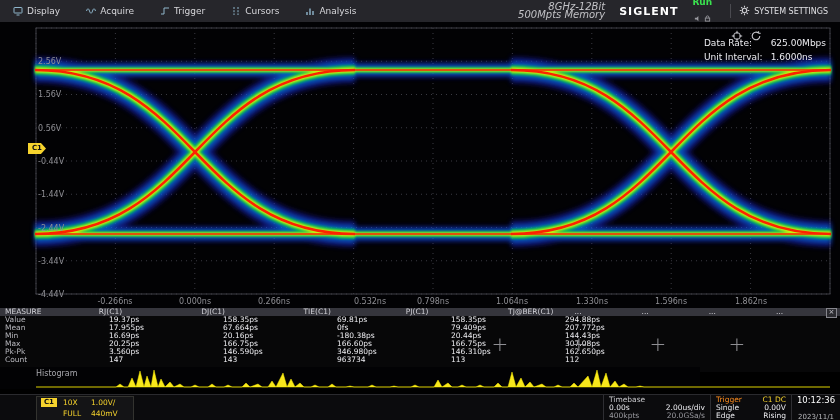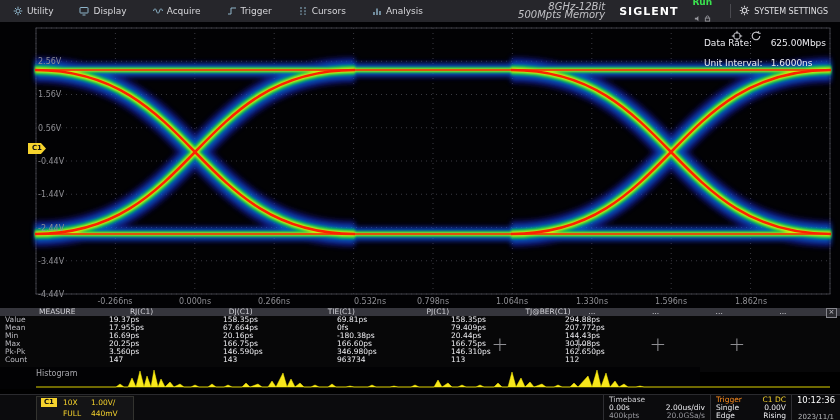--- a/index.html
+++ b/index.html
@@ -23,28 +23,28 @@
 
   
   .plot{position:absolute;top:22px;left:0;width:840px;height:286px;background:#020204;}
   .plot svg.scope{position:absolute;top:0;left:0;}
   .ylab{position:absolute;left:38px;font-size:8px;color:#8f8f94;}
   .xlab{position:absolute;top:275px;width:48px;text-align:center;font-size:8px;color:#8f8f94;}
   .ch-marker{position:absolute;left:28px;top:121px;width:18px;height:11px;background:#f6d32d;
              color:#111;font-size:7px;font-weight:bold;text-align:center;line-height:11px;
              clip-path:polygon(0 0,72% 0,100% 50%,72% 100%,0 100%);}
   .info-box{position:absolute;top:16px;right:14px;display:grid;
-            grid-template-columns:auto auto;gap:10px 8px;font-size:9px;color:#ececf0;}
+            grid-template-columns:auto auto;gap:4px 8px;font-size:9px;color:#ececf0;}
   .plot-icons{position:absolute;top:5px;left:731px;display:flex;gap:7px;}
 
   
   .measure-table{position:absolute;top:308px;left:0;width:840px;height:64px;background:#070708;
                  font-size:7.5px;line-height:8px;}
   .trow{display:flex;height:8px;white-space:nowrap;}
-  .thead{background:#35353c;color:#d2d2d8;padding-left:34px;}
+  .thead{background:#35353c;color:#d2d2d8;}
   .c0{width:70px;padding-left:5px;box-sizing:border-box;}
   .cv{width:78px;padding-left:3px;box-sizing:border-box;margin-left:36px;}
   .ce{width:79px;padding-left:3px;box-sizing:border-box;}
   .cf{flex:1;}
   .trow .c0{color:#b9b9bf;}
   .trow .cv{color:#ededf1;}
   .thead .c0,.thead .cv{color:#d2d2d8;}
   .close-btn{position:absolute;top:0;right:3px;width:9px;height:8px;border:1px solid #85858c;
              color:#c9c9cf;font-size:7px;line-height:7px;text-align:center;background:#2b2b30;}
   .add-btn{position:absolute;top:26px;width:20px;height:20px;color:#8f8f94;
@@ -80,29 +80,20 @@
 </style>
 </head>
 <body>
 
 <div id="screen">
 
   <div class="menu-bar">
     <div class="menu-item">
       <span>
           <svg width="10" height="10" viewBox="0 0 10 10" fill="none" stroke="#8fb6cc" stroke-width="1">
-            <circle cx="5" cy="5" r="2"></circle>
-            <path d="M5 .7v1.6M5 7.7v1.6M.7 5h1.6M7.7 5h1.6M2 2l1.1 1.1M6.9 6.9L8 8M8 2L6.9 3.1M3.1 6.9L2 8"></path>
-          </svg>
-        </span>
-      <span>Utility</span>
-    </div>
-    <div class="menu-item">
-      <span>
-          <svg width="10" height="10" viewBox="0 0 10 10" fill="none" stroke="#8fb6cc" stroke-width="1">
             <rect x="1" y="1.5" width="8" height="5.5" rx=".5"></rect>
             <path d="M3.5 9h3"></path>
           </svg>
         </span>
       <span>Display</span>
     </div>
     <div class="menu-item">
       <span>
           <svg width="10" height="10" viewBox="0 0 10 10" fill="none" stroke="#8fb6cc" stroke-width="1">
             <path d="M.5 5C1.5 2 2.5 2 3.5 5S5.5 8 6.5 5 8.5 2 9.5 5"></path>

